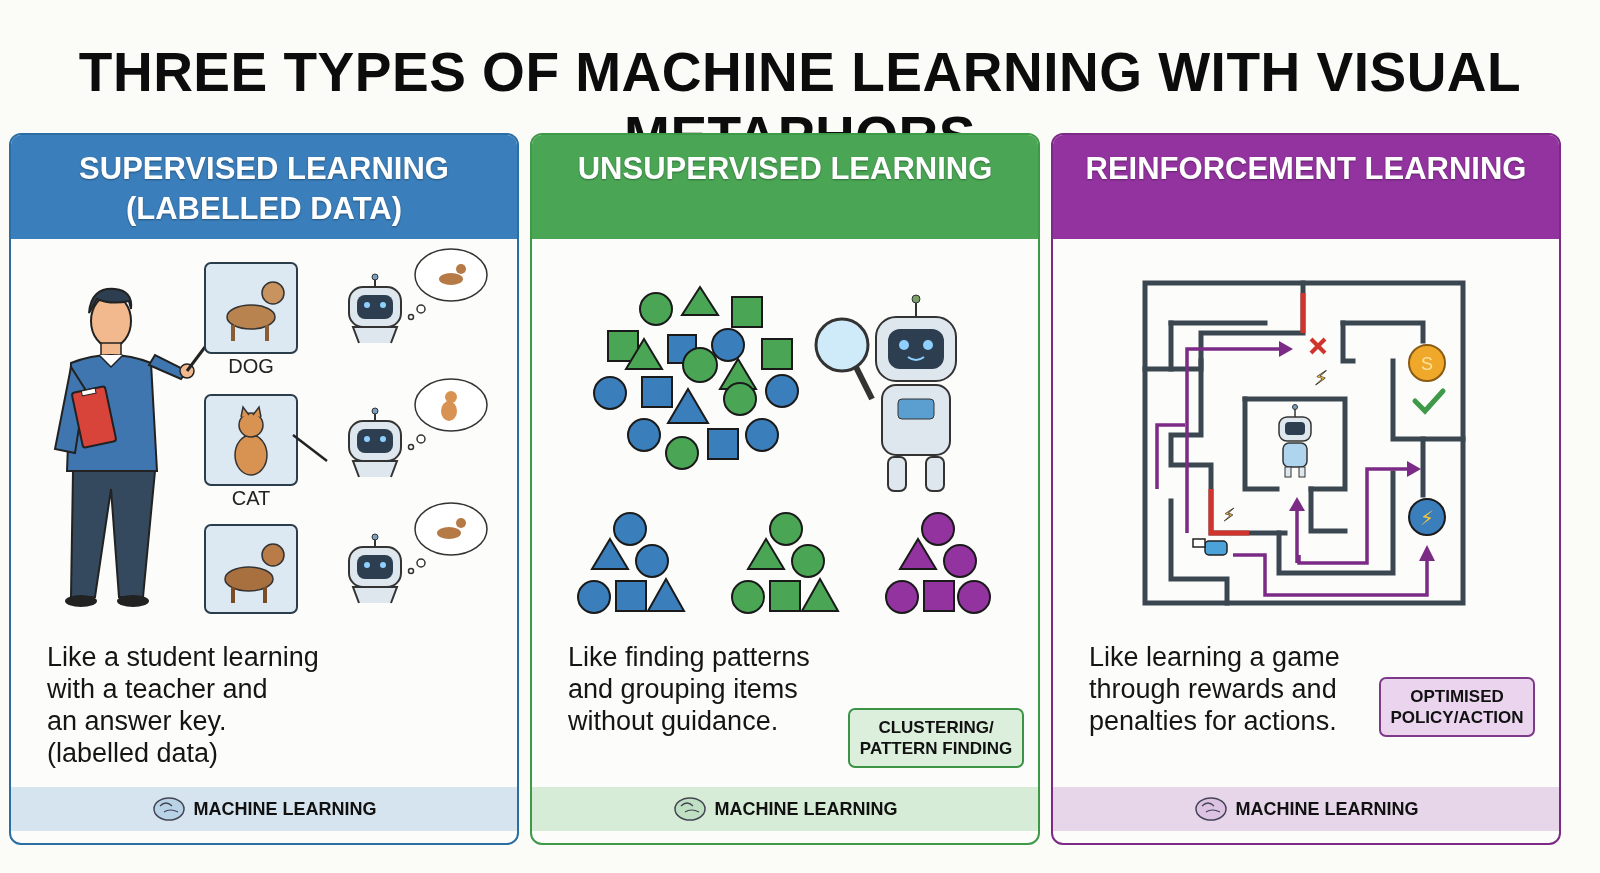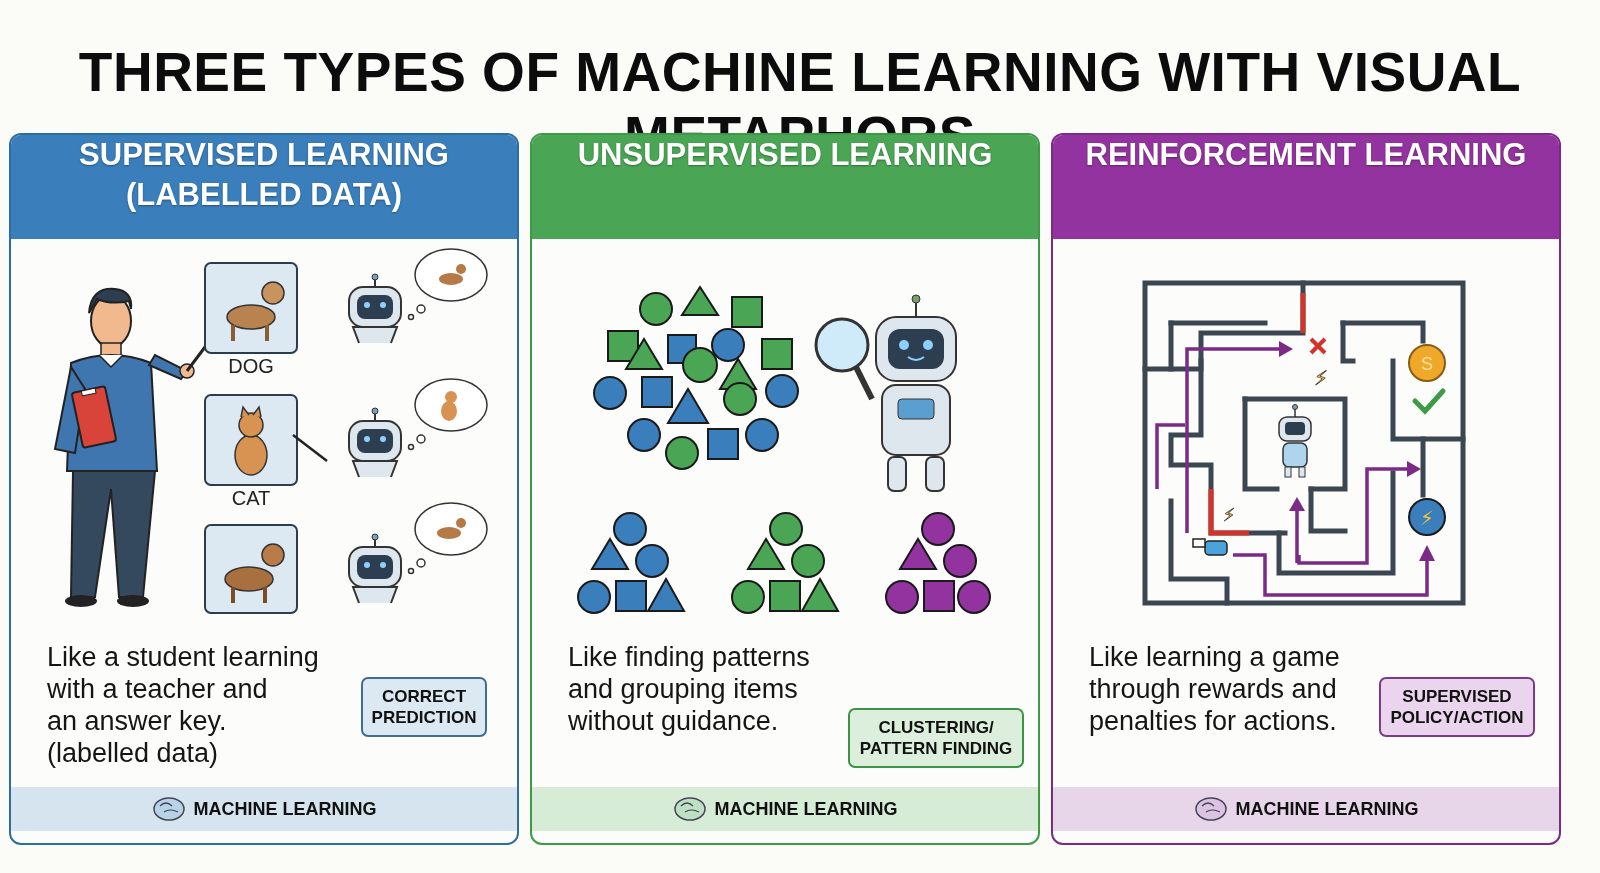--- a/index.html
+++ b/index.html
@@ -2,21 +2,21 @@
 <html><head>
 <meta charset="utf-8">
 <style>
   html,body{margin:0;padding:0;}
   body{width:1600px;height:873px;background:#fbfbf8;font-family:"Liberation Sans","DejaVu Sans",sans-serif;position:relative;overflow:hidden;color:#111;}
   .title{position:absolute;left:0;top:40px;width:1600px;text-align:center;font-size:55px;font-weight:bold;letter-spacing:0.5px;color:#0c0c0c;}
   .panel{position:absolute;top:133px;width:510px;height:712px;border:2px solid;border-radius:12px;background:#fcfcfa;overflow:hidden;box-sizing:border-box;}
   .p1{left:9px;border-color:#2b6ea3;}
   .p2{left:530px;border-color:#3e9a48;}
   .p3{left:1051px;border-color:#7b2a85;}
-  .phead{height:104px;color:#fff;font-weight:bold;font-size:31px;line-height:40px;text-align:center;box-sizing:border-box;text-shadow:0 1px 2px rgba(0,0,0,0.35);}
+  .phead{height:104px;color:#fff;font-weight:bold;font-size:31px;line-height:40px;text-align:center;padding-top:14px;box-sizing:border-box;text-shadow:0 1px 2px rgba(0,0,0,0.35);}
   .p1 .phead{background:#3a7ebb;}
   .p2 .phead{background:#4aa655;}
   .p3 .phead{background:#93339f;}
   .pbody{position:absolute;left:0;top:104px;width:506px;height:560px;}
   .art{position:absolute;left:0;top:0;width:506px;height:390px;}
   .desc{position:absolute;left:36px;top:402px;font-size:27px;line-height:32px;color:#151515;}
   .bubble{position:absolute;border:2px solid;border-radius:7px;font-weight:bold;font-size:17px;line-height:21px;text-align:center;padding:7px 8px;box-sizing:border-box;}
   .bubble .tail{position:absolute;top:-32px;width:0;height:0;}
   .p1 .bubble{background:#dde9f2;border-color:#3d6f93;left:350px;top:438px;width:126px;}
   .p2 .bubble{background:#dcefdc;border-color:#3c9345;left:316px;top:438px;width:176px;margin-top:31px;}
@@ -133,27 +133,20 @@
           <circle cx="440" cy="158" r="6" fill="#d89252"></circle>
         <ellipse cx="438" cy="294" rx="12" ry="6"></ellipse>
           <circle cx="450" cy="284" r="5"></circle>
       </g>
     </svg>
     <div class="desc">
       <div>Like a student learning</div>
       <div>with a teacher and</div>
       <div>an answer key.</div>
       <div>(labelled data)</div>
-    </div>
-    <div class="bubble">
-      <svg class="tail" style="left:40px;" width="40" height="34">
-          <path d="M2 32 L4 2 L36 32" fill="#dde9f2" stroke="#3d6f93" stroke-width="2"></path>
-        </svg>
-      <div>CORRECT</div>
-      <div>PREDICTION</div>
     </div>
   </div>
   <div class="pfoot">
     <svg class="brain" width="34" height="26">
         <ellipse cx="17" cy="13" rx="15" ry="11" fill="#b8d3e6" stroke="#445" stroke-width="1.5"></ellipse>
         <path d="M8 10 Q14 4 20 10 M12 16 Q18 12 26 16" fill="none" stroke="#445" stroke-width="1.2"></path>
       </svg>
     <span>MACHINE LEARNING</span>
   </div>
 </div>
@@ -314,21 +307,21 @@
     </svg>
     <div class="desc">
       <div>Like learning a game</div>
       <div>through rewards and</div>
       <div>penalties for actions.</div>
     </div>
     <div class="bubble">
       <svg class="tail" style="left:58px;" width="40" height="34">
           <path d="M2 32 L4 2 L36 32" fill="#ead4ee" stroke="#7d3a88" stroke-width="2"></path>
         </svg>
-      <div>SUPERVISED</div>
+      <div>OPTIMISED</div>
       <div>POLICY/ACTION</div>
     </div>
   </div>
   <div class="pfoot">
     <svg class="brain" width="34" height="26">
         <ellipse cx="17" cy="13" rx="15" ry="11" fill="#dcc3e3" stroke="#445" stroke-width="1.5"></ellipse>
         <path d="M8 10 Q14 4 20 10 M12 16 Q18 12 26 16" fill="none" stroke="#445" stroke-width="1.2"></path>
       </svg>
     <span>MACHINE LEARNING</span>
   </div>

